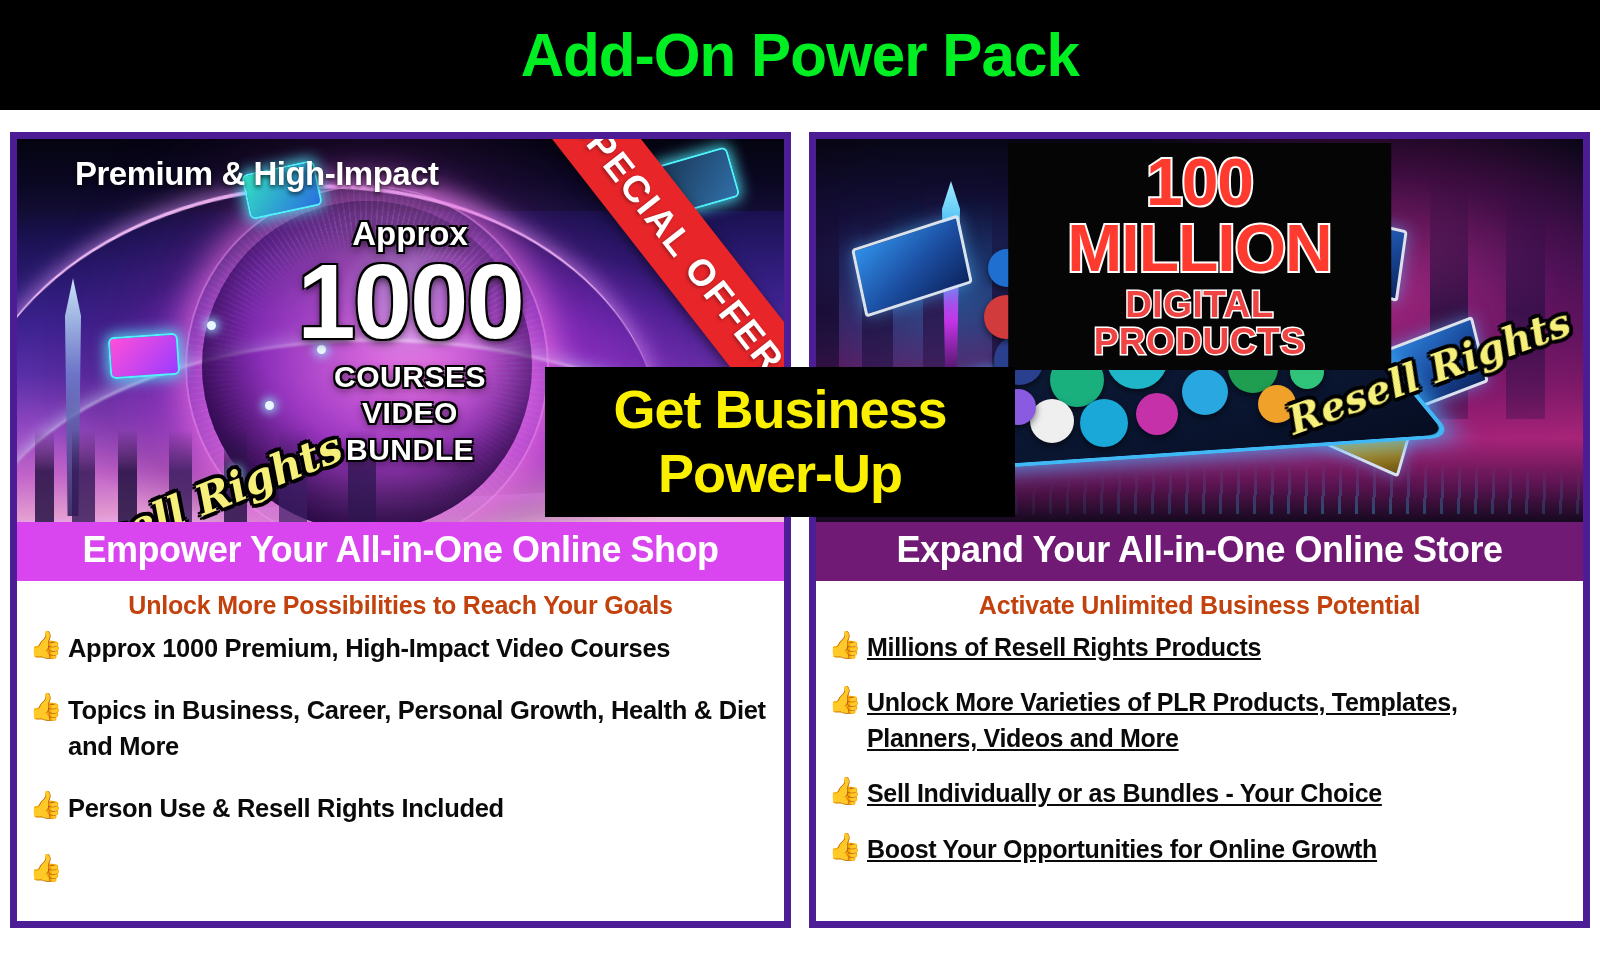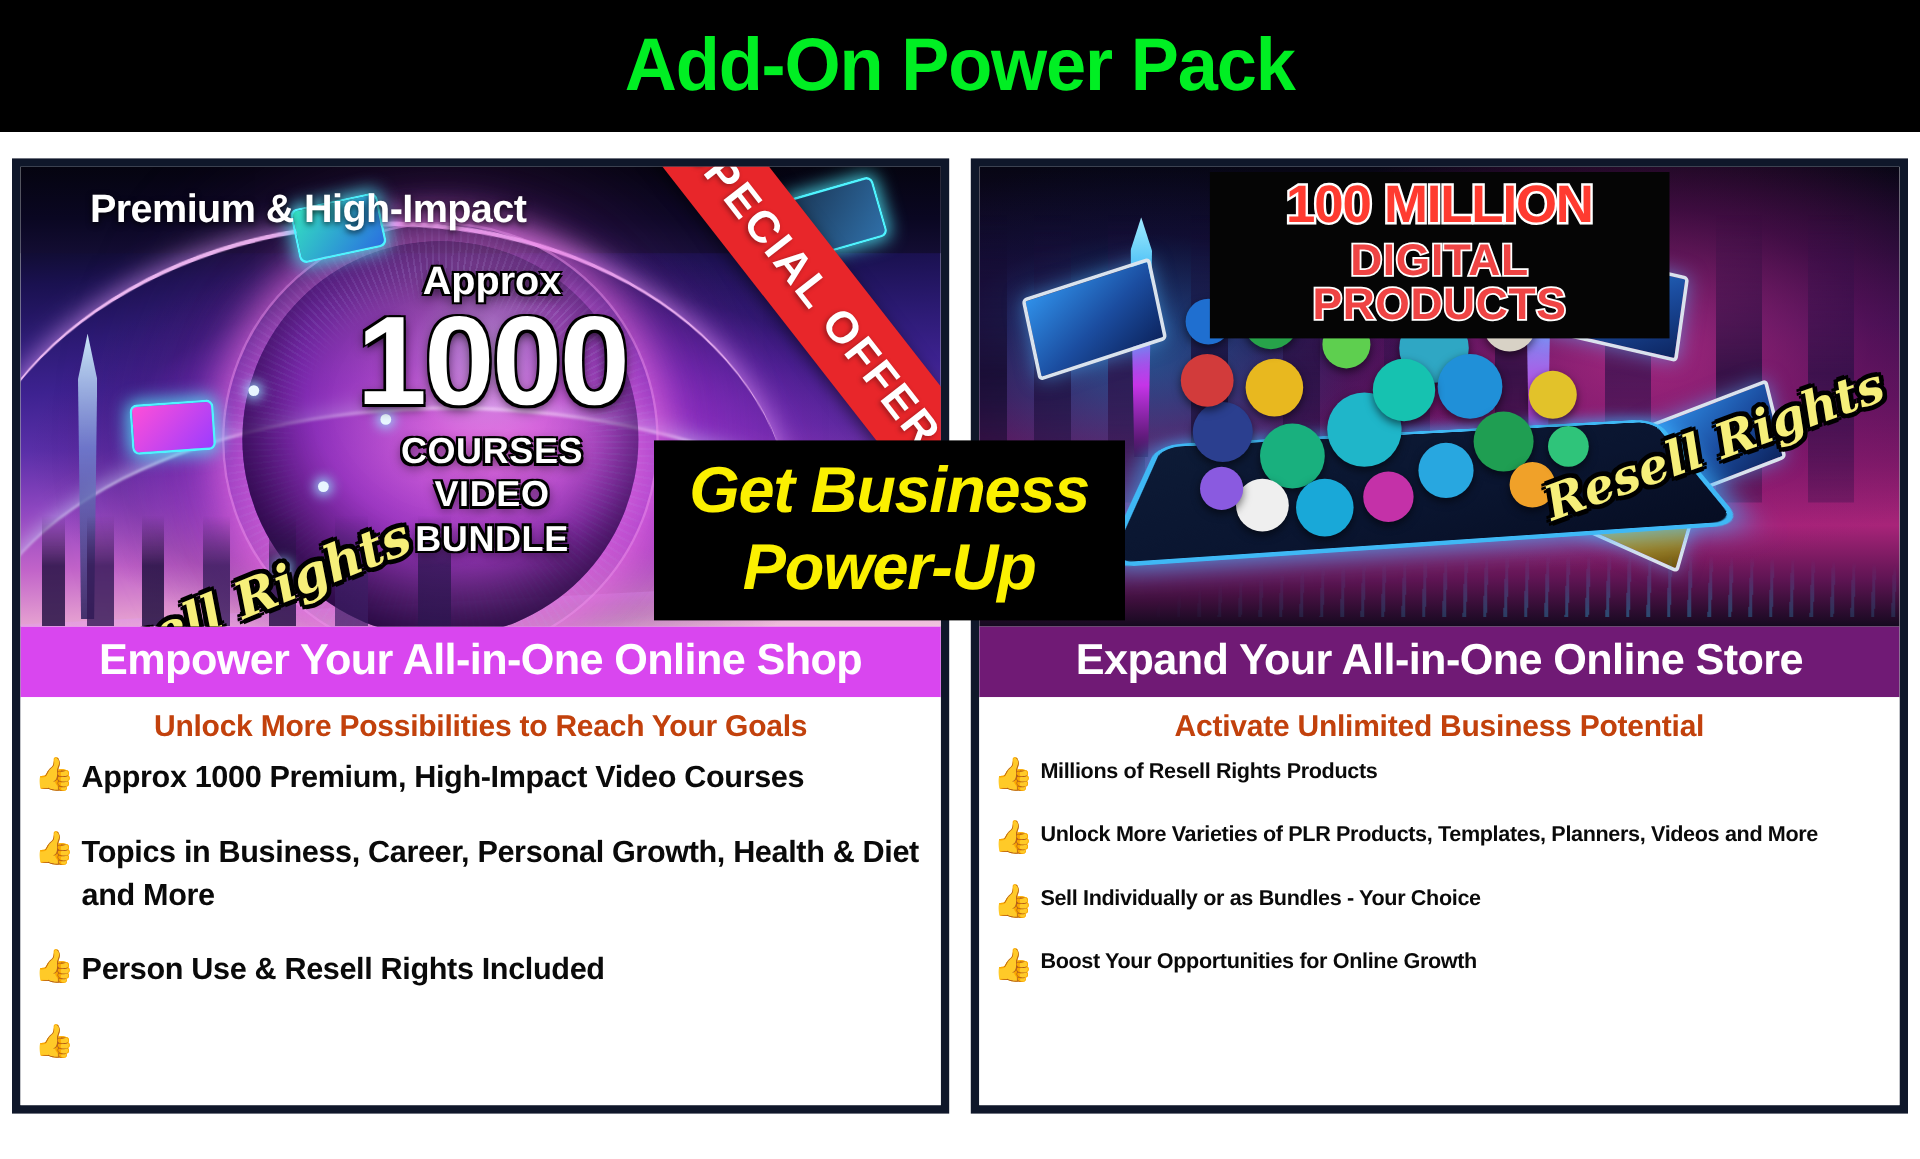--- a/index.html
+++ b/index.html
@@ -35,21 +35,21 @@
     width: 1600px;
     height: 856px;
     background: #ffffff;
     display: flex;
     gap: 18px;
     padding: 22px 10px 38px 10px;
   }
   .card {
     flex: 1 1 0;
     background: #ffffff;
-    border: 7px solid #0f172a;
+    border: 7px solid #4c1d95;
     display: flex;
     flex-direction: column;
     overflow: hidden;
     position: relative;
   }
 
   
   .hero {
     position: relative;
     height: 383px;
@@ -304,45 +304,44 @@
     position: absolute;
     z-index: 7;
     left: 50%; transform: translateX(-50%);
     top: 4px;
     background: #050505;
     padding: 6px 16px 10px 16px;
     text-align: center;
     line-height: 1;
   }
   .banner-100 .l1 {
-    font-size: 44px; font-weight: bold; color: #ff3b30; letter-spacing: -1px;
+    font-size: 66px; font-weight: bold; color: #ff3b30; letter-spacing: -1px;
     -webkit-text-stroke: 4px #ffffff;
     paint-order: stroke fill;
     display: block;
   }
   .banner-100 .l2 {
     font-size: 37px; font-weight: bold; color: #ef4444; letter-spacing: 0.5px;
     -webkit-text-stroke: 3px #ffffff;
     paint-order: stroke fill;
     display: block;
     margin-top: 5px;
   }
 
   
   .center-overlay {
     position: absolute;
     z-index: 30;
     left: 545px; top: 367px;
-    width: 392px; height: 150px;
+    width: 470px; height: 150px;
     background: #000000;
     display: flex;
     flex-direction: column;
     align-items: center;
     justify-content: center;
-    font-style: italic;
   }
   .center-overlay span {
     color: #fbf000;
     font-size: 54px;
     font-weight: bold;
     line-height: 1.18;
     letter-spacing: -1px;
   }
 
   
@@ -390,21 +389,21 @@
     font-size: 27px;
     line-height: 1;
   }
   .bullet-text {
     font-size: 25.5px;
     font-weight: bold;
     color: #0a0a0a;
     line-height: 1.42;
     letter-spacing: -0.3px;
   }
-  .card-right .bullet-text { font-size: 18px; }
+  .card-right .bullet-text { font-size: 25px; text-decoration: underline; }
 </style>
 </head>
 <body>
 
 <div class="header-bar">
   <div class="header-title">Add-On Power Pack</div>
 </div>
 
 <div class="cards-row">
 

